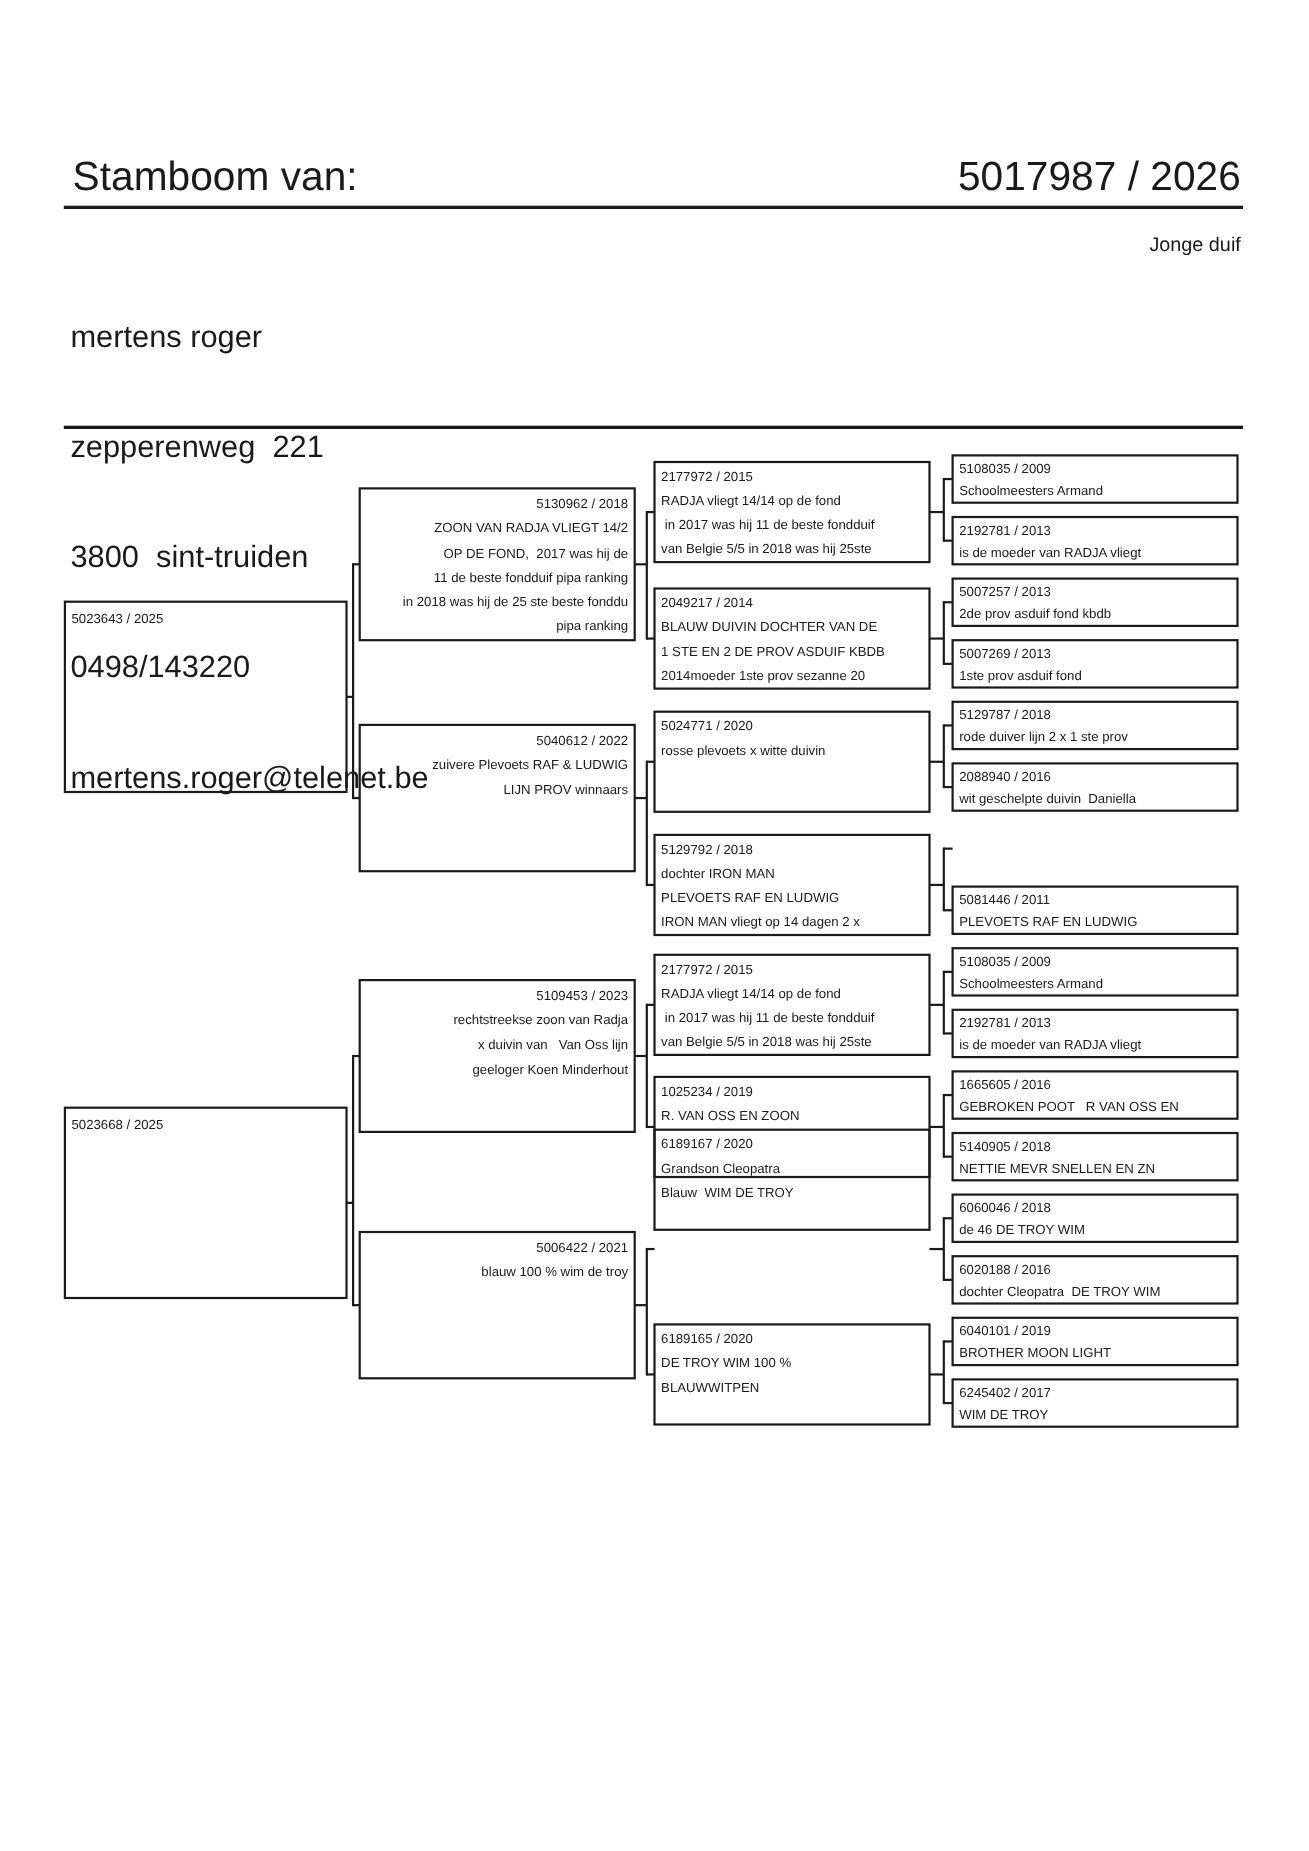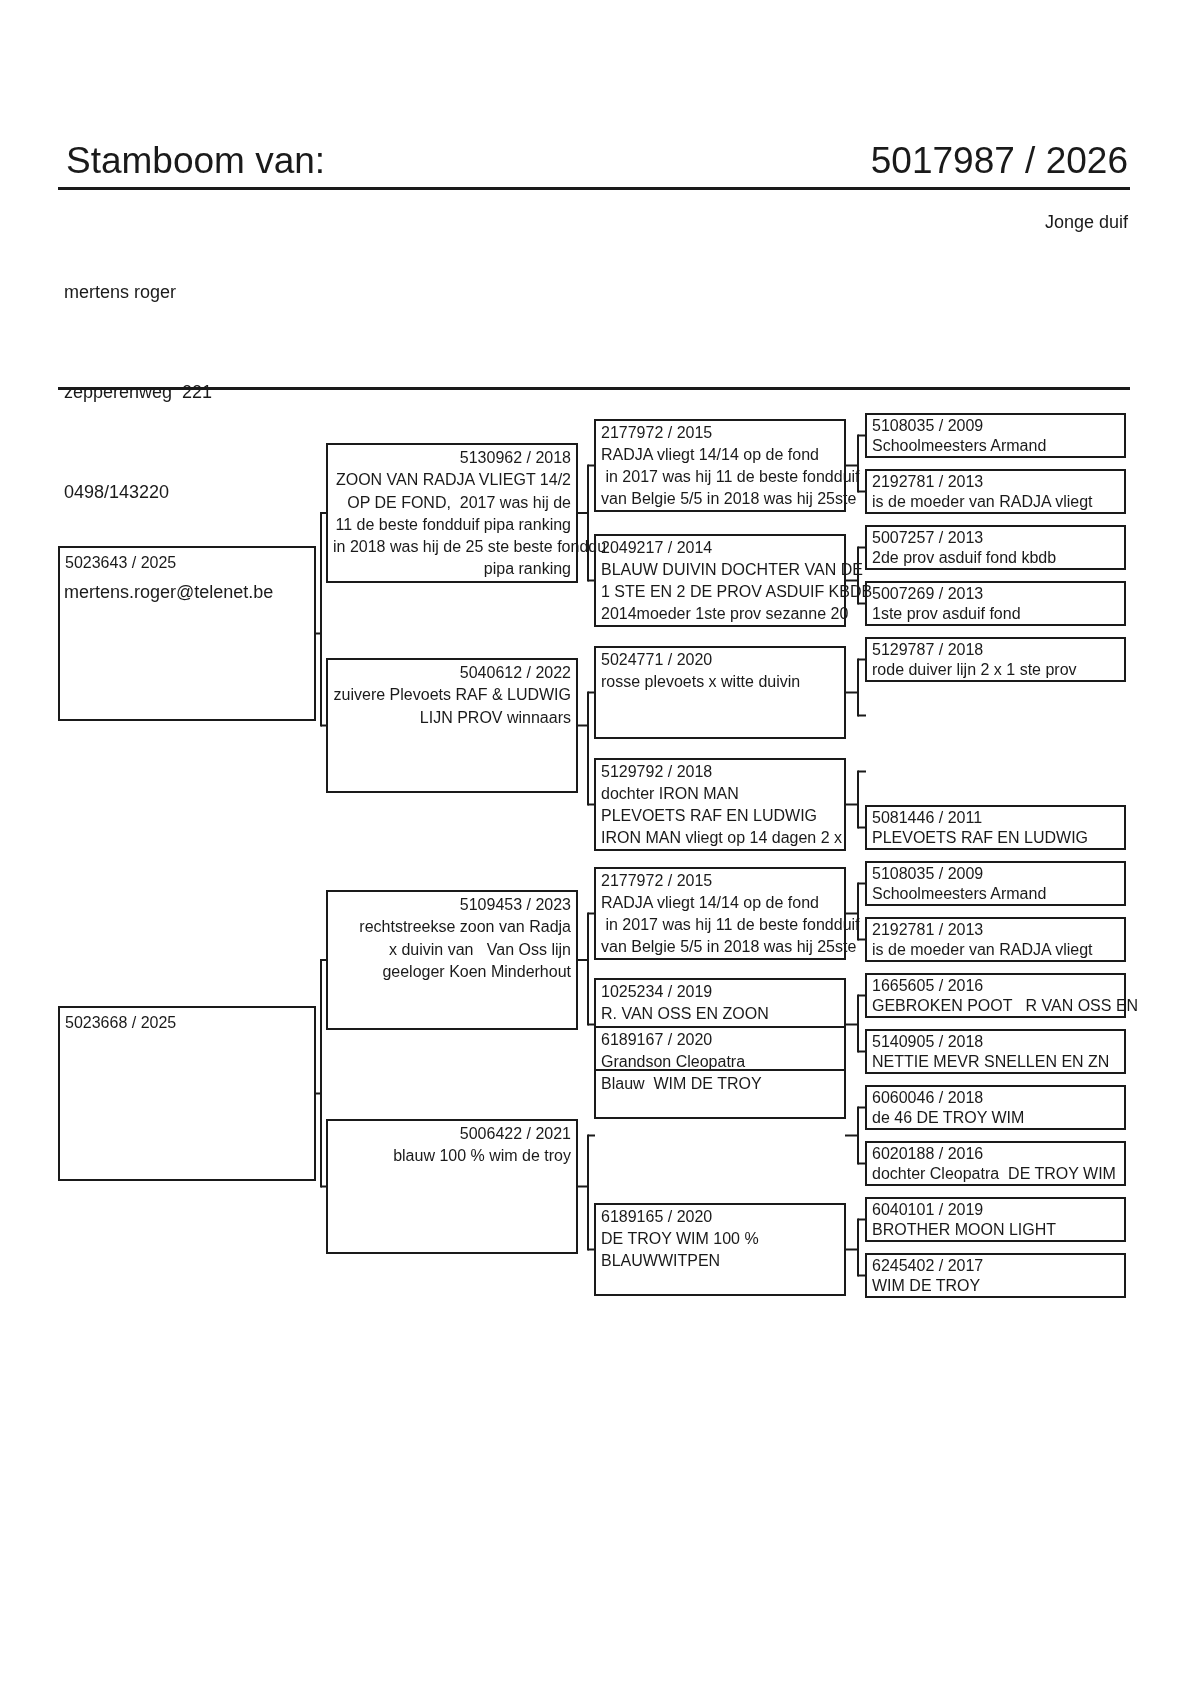--- a/index.html
+++ b/index.html
@@ -7,26 +7,26 @@
     width:1190px;height:1683px;position:relative;background:#ffffff;
     font-family:"Liberation Sans","DejaVu Sans",sans-serif;color:#1a1a1a;
     overflow:hidden;
   }
   .abs{position:absolute;}
   #page-title{left:66px;top:140px;font-size:37px;letter-spacing:0px;white-space:pre;}
   #subject-ring{right:62px;top:140px;font-size:37px;white-space:pre;text-align:right;}
   .rule{left:58px;width:1072px;height:3px;background:#1a1a1a;}
   #rule-header{top:187px;}
   #rule-owner{top:387px;}
-  #owner-block{left:64px;top:209px;font-size:18px;line-height:33.4px;white-space:pre;}
+  #owner-block{left:64px;top:222px;font-size:28px;line-height:33.4px;white-space:pre;}
   #bird-category{right:62px;top:212px;font-size:18px;white-space:pre;}
   #tree{position:absolute;left:0;top:0;width:1190px;height:1683px;}
   .box{
     position:absolute;border:2px solid #1a1a1a;background:transparent;
-    font-size:16px;box-sizing:border-box;padding:1px 5px 0 5px;z-index:2;
+    font-size:12px;box-sizing:border-box;padding:1px 5px 0 5px;z-index:2;
   }
   .box .line{display:block;white-space:pre;}
   .g1{padding-top:3px;}
   .g1 .line{line-height:23px;}
   .g2 .line{line-height:22.3px;text-align:right;}
   .g2{padding-top:2px;}
   .g3 .line{line-height:22px;}
   .g4 .line{line-height:20px;}
   .g4{padding-top:1px;}
   #connector-svg{position:absolute;left:0;top:0;z-index:1;pointer-events:none;}
@@ -34,20 +34,21 @@
 </head>
 <body>
 
 <div class="abs" id="page-title">Stamboom van:</div>
 <div class="abs" id="subject-ring">5017987 / 2026</div>
 <div class="abs rule" id="rule-header"></div>
 
 <div class="abs" id="owner-block">
   <div>mertens roger</div>
   <div>zepperenweg  221</div>
+  <div>3800  sint-truiden</div>
   <div>0498/143220</div>
   <div>mertens.roger@telenet.be</div>
 </div>
 <div class="abs" id="bird-category">Jonge duif</div>
 <div class="abs rule" id="rule-owner"></div>
 
 <div id="tree">
   <svg id="connector-svg" width="1190" height="1683">
       <line x1="315" y1="633.5" x2="321" y2="633.5" stroke="#1a1a1a" stroke-width="2"></line>
       <line x1="321" y1="512" x2="321" y2="726.5" stroke="#1a1a1a" stroke-width="2"></line>
@@ -190,20 +191,24 @@
       <span class="line">2de prov asduif fond kbdb</span>
     </div>
     <div class="box g4" style="left: 865px; top: 581px; width: 261px; height: 45px;">
       <span class="line">5007269 / 2013</span>
       <span class="line">1ste prov asduif fond</span>
     </div>
     <div class="box g4" style="left: 865px; top: 637px; width: 261px; height: 45px;">
       <span class="line">5129787 / 2018</span>
       <span class="line">rode duiver lijn 2 x 1 ste prov</span>
     </div>
+    <div class="box g4" style="left: 865px; top: 693px; width: 261px; height: 45px;">
+      <span class="line">2088940 / 2016</span>
+      <span class="line">wit geschelpte duivin  Daniella</span>
+    </div>
     <div class="box g4" style="left: 865px; top: 805px; width: 261px; height: 45px;">
       <span class="line">5081446 / 2011</span>
       <span class="line">PLEVOETS RAF EN LUDWIG</span>
     </div>
     <div class="box g4" style="left: 865px; top: 861px; width: 261px; height: 45px;">
       <span class="line">5108035 / 2009</span>
       <span class="line">Schoolmeesters Armand</span>
     </div>
     <div class="box g4" style="left: 865px; top: 917px; width: 261px; height: 45px;">
       <span class="line">2192781 / 2013</span>

